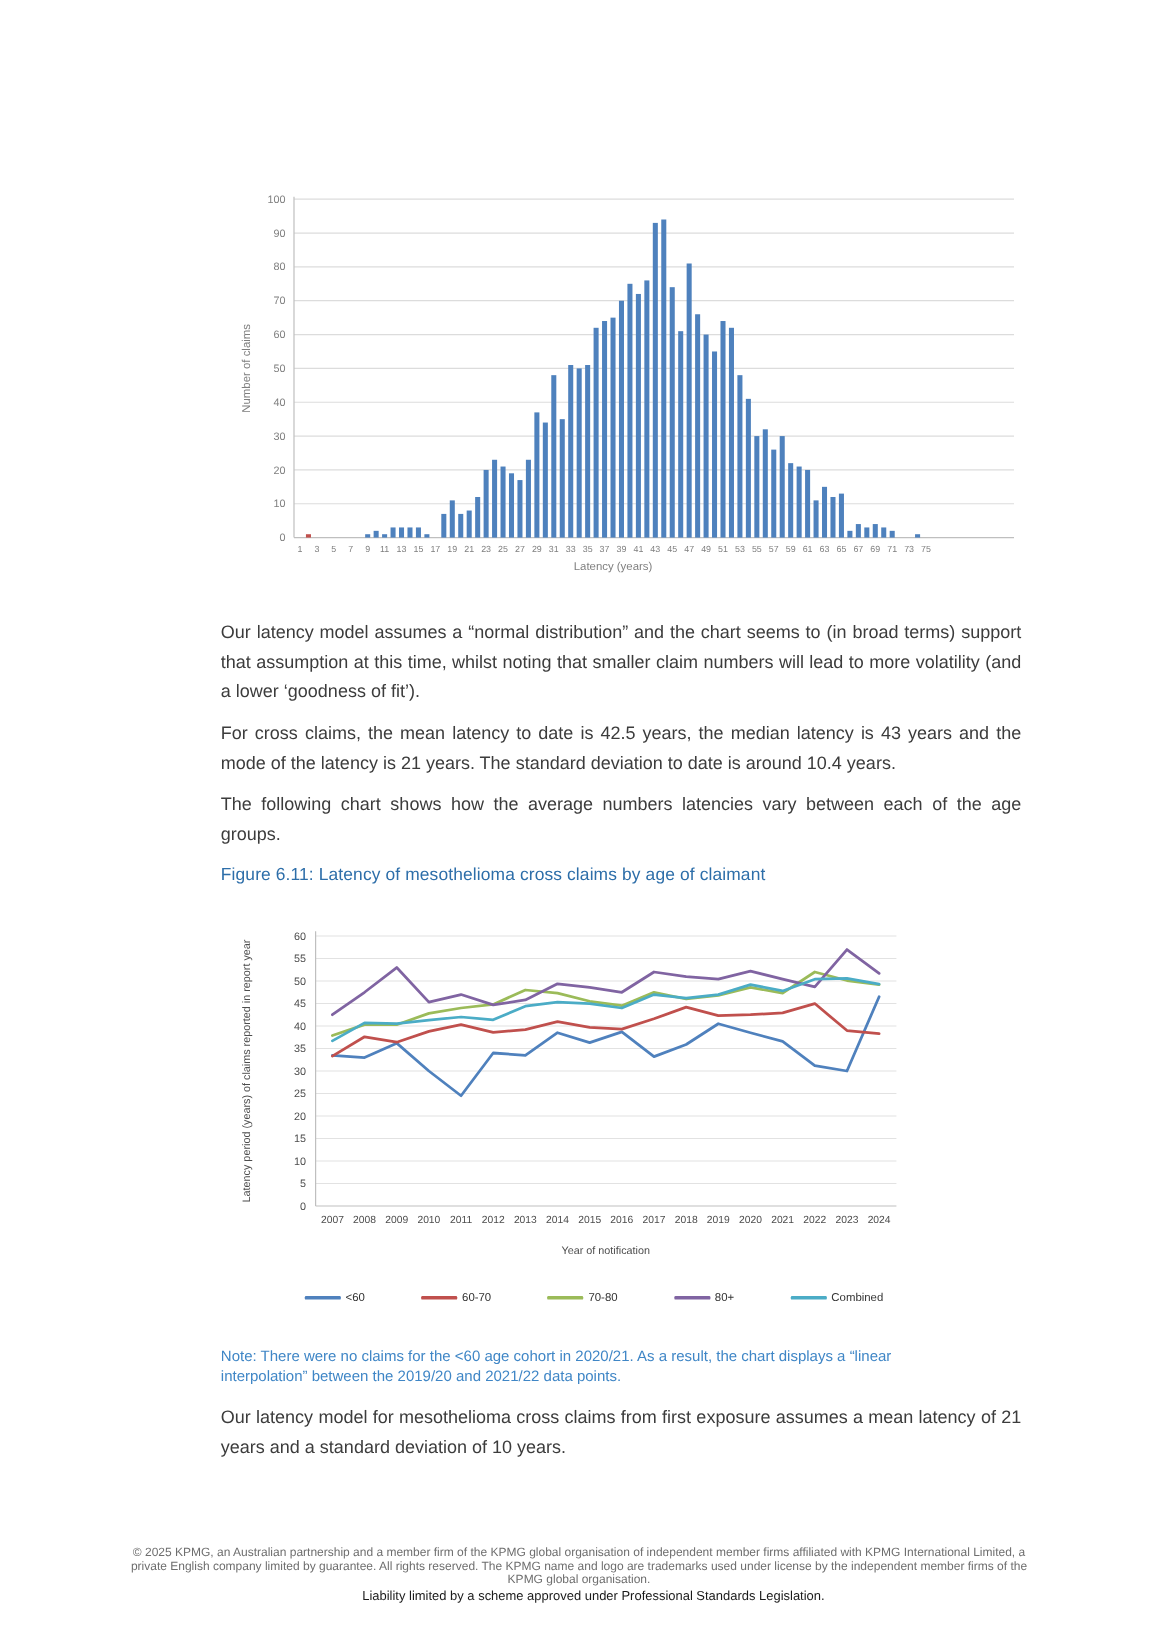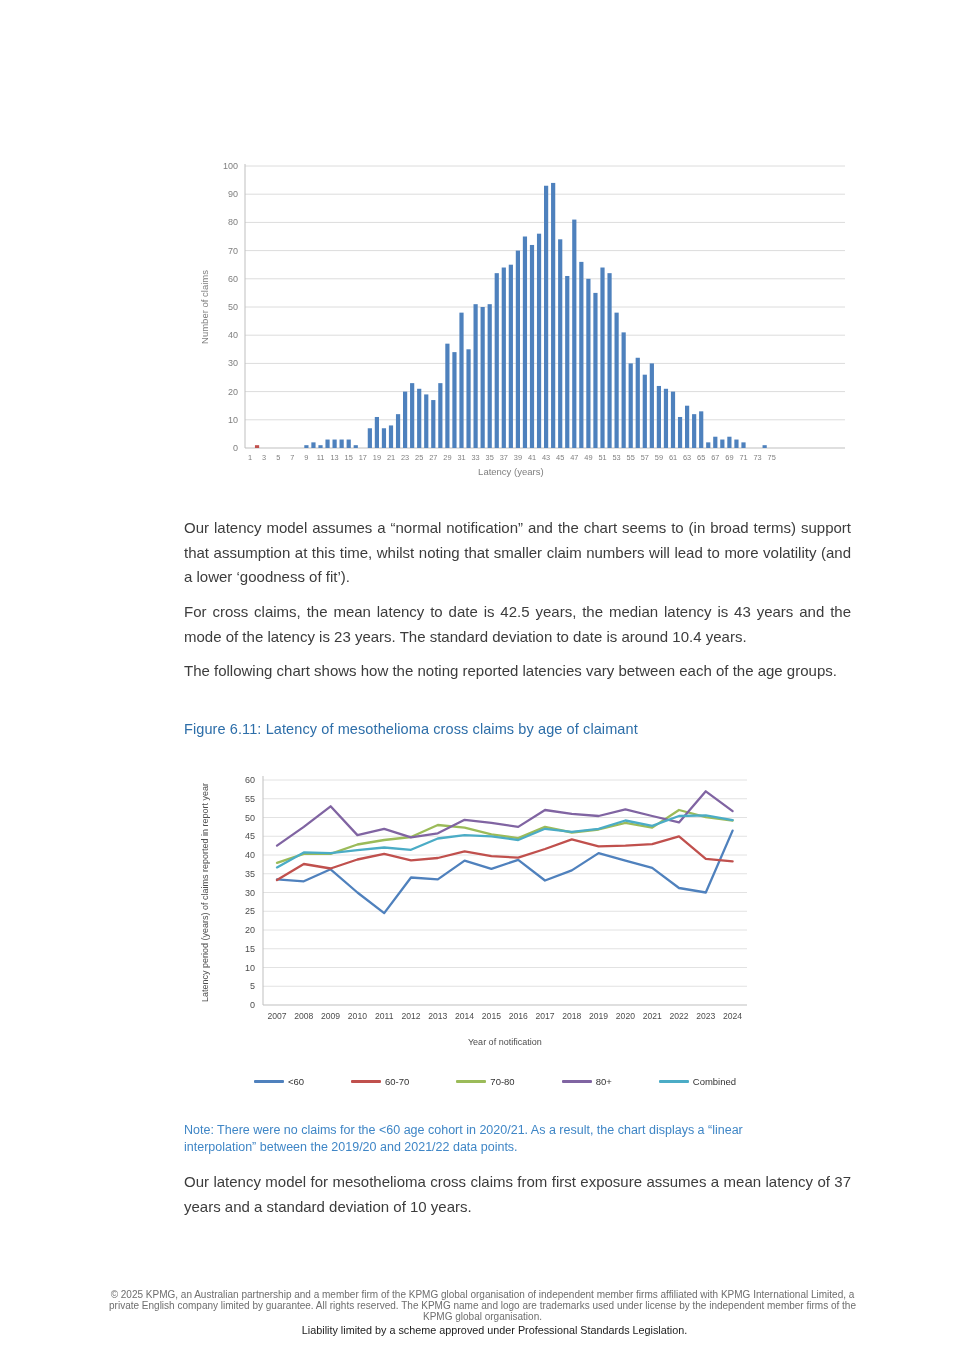--- a/index.html
+++ b/index.html
@@ -172,25 +172,25 @@
         <text x="506.2" y="302" text-anchor="middle" font-size="7.4" fill="#7f7f7f" font-family="&quot;Liberation Sans&quot;, sans-serif">65</text>
         <text x="520.3" y="302" text-anchor="middle" font-size="7.4" fill="#7f7f7f" font-family="&quot;Liberation Sans&quot;, sans-serif">67</text>
         <text x="534.4" y="302" text-anchor="middle" font-size="7.4" fill="#7f7f7f" font-family="&quot;Liberation Sans&quot;, sans-serif">69</text>
         <text x="548.5" y="302" text-anchor="middle" font-size="7.4" fill="#7f7f7f" font-family="&quot;Liberation Sans&quot;, sans-serif">71</text>
         <text x="562.5999999999999" y="302" text-anchor="middle" font-size="7.4" fill="#7f7f7f" font-family="&quot;Liberation Sans&quot;, sans-serif">73</text>
         <text x="576.6999999999999" y="302" text-anchor="middle" font-size="7.4" fill="#7f7f7f" font-family="&quot;Liberation Sans&quot;, sans-serif">75</text>
         <text x="315.84999999999997" y="317" text-anchor="middle" font-size="9.5" fill="#7f7f7f" font-family="&quot;Liberation Sans&quot;, sans-serif">Latency (years)</text>
         <text x="0" y="0" text-anchor="middle" font-size="9.5" fill="#7f7f7f" font-family="&quot;Liberation Sans&quot;, sans-serif" transform="translate(13,149) rotate(-90)">Number of claims</text>
       </svg></div>
 
-  <p class="body-par" style="top:516px;">Our latency model assumes a “normal notification” and the chart seems to (in broad terms) support that assumption at this time, whilst noting that smaller claim numbers will lead to more volatility (and a lower ‘goodness of fit’).</p>
-
-  <p class="body-par" style="top:600px;">For cross claims, the mean latency to date is 42.5 years, the median latency is 43 years and the mode of the latency is 23 years. The standard deviation to date is around 10.4 years.</p>
-
-  <p class="body-par" style="top:659px;">The following chart shows how the noting reported latencies vary between each of the age groups.</p>
+  <p class="body-par" style="top:516px;">Our latency model assumes a “normal distribution” and the chart seems to (in broad terms) support that assumption at this time, whilst noting that smaller claim numbers will lead to more volatility (and a lower ‘goodness of fit’).</p>
+
+  <p class="body-par" style="top:600px;">For cross claims, the mean latency to date is 42.5 years, the median latency is 43 years and the mode of the latency is 21 years. The standard deviation to date is around 10.4 years.</p>
+
+  <p class="body-par" style="top:659px;">The following chart shows how the average numbers latencies vary between each of the age groups.</p>
 
   <div class="fig-caption" style="top:721px;">Figure 6.11: Latency of mesothelioma cross claims by age of claimant</div>
 
   <div id="chart2" class="chart" style="left:195px;top:768px;"><svg width="575" height="300">
         <line x1="68" y1="237" x2="552" y2="237" stroke="#bfbfbf" stroke-width="1"></line>
         <text x="60" y="240" text-anchor="end" font-size="9" fill="#4d4d4d" font-family="&quot;Liberation Sans&quot;, sans-serif">0</text>
         <line x1="68" y1="218.25" x2="552" y2="218.25" stroke="#e2e2e2" stroke-width="1"></line>
         <text x="60" y="221.25" text-anchor="end" font-size="9" fill="#4d4d4d" font-family="&quot;Liberation Sans&quot;, sans-serif">5</text>
         <line x1="68" y1="199.5" x2="552" y2="199.5" stroke="#e2e2e2" stroke-width="1"></line>
         <text x="60" y="202.5" text-anchor="end" font-size="9" fill="#4d4d4d" font-family="&quot;Liberation Sans&quot;, sans-serif">10</text>
@@ -262,20 +262,20 @@
         <span class="legend-label">80+</span>
       </div>
       <div class="legend-item">
         <span class="legend-swatch" style="background: rgb(75, 172, 198);"></span>
         <span class="legend-label">Combined</span>
       </div>
     </div>
 
   <p class="note-par" style="top:1122px;">Note: There were no claims for the &lt;60 age cohort in 2020/21. As a result, the chart displays a “linear interpolation” between the 2019/20 and 2021/22 data points.</p>
 
-  <p class="body-par" style="top:1170px;">Our latency model for mesothelioma cross claims from first exposure assumes a mean latency of 37 years and a standard deviation of 10 years.</p>
+  <p class="body-par" style="top:1170px;">Our latency model for mesothelioma cross claims from first exposure assumes a mean latency of 21 years and a standard deviation of 10 years.</p>
 
 
   <p class="footer-copy" style="top:1290px;">© 2025 KPMG, an Australian partnership and a member firm of the KPMG global organisation of independent member firms affiliated with KPMG International Limited, a private English company limited by guarantee. All rights reserved. The KPMG name and logo are trademarks used under license by the independent member firms of the KPMG global organisation.</p>
 
   <p class="footer-liability" style="top:1312px;">Liability limited by a scheme approved under Professional Standards Legislation.</p>
 
 </div>
 
 </body></html>

